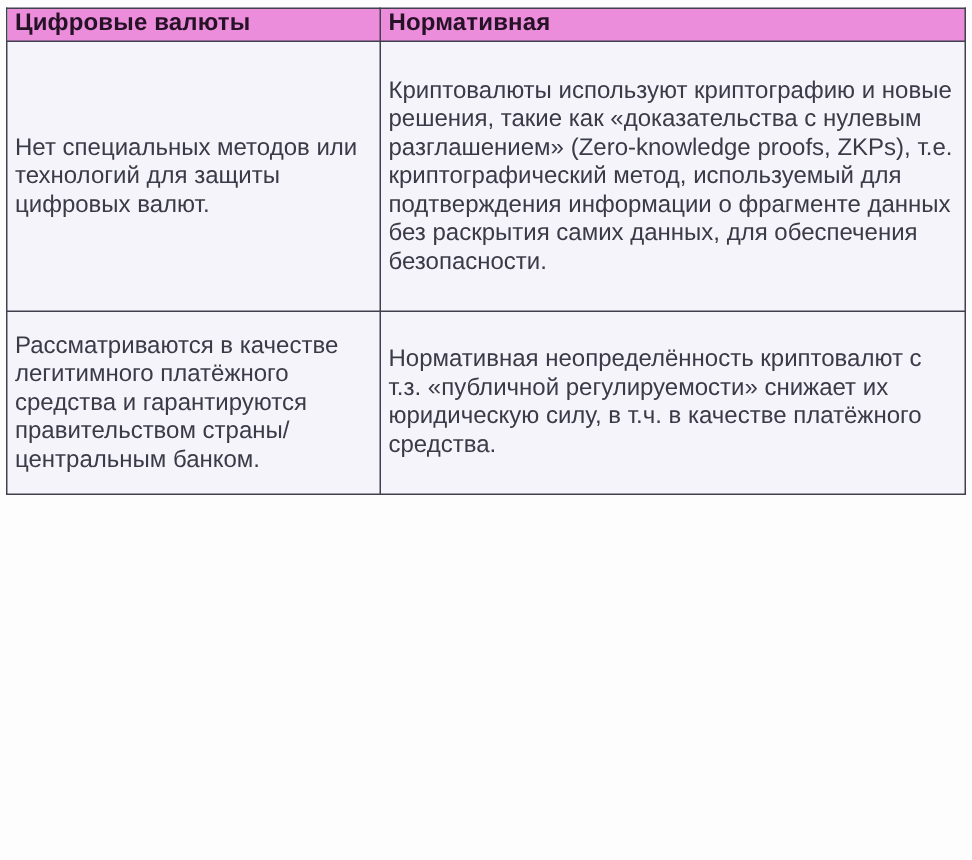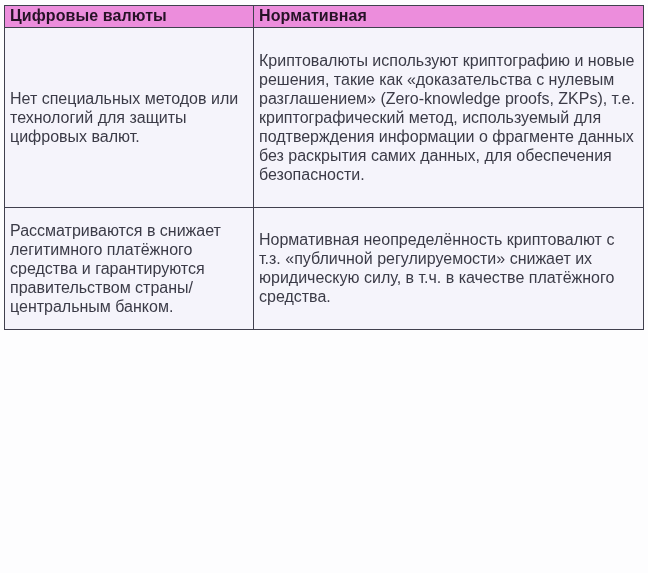--- a/index.html
+++ b/index.html
@@ -66,18 +66,18 @@
         <th>Цифровые валюты</th>
         <th>Нормативная</th>
       </tr>
     </thead>
     <tbody>
       <tr class="r2">
         <td>Нет специальных методов или технологий для защиты цифровых валют.</td>
         <td>Криптовалюты используют криптографию и новые решения, такие как «доказательства с нулевым разглашением» (Zero-knowledge proofs, ZKPs), т.е. криптографический метод, используемый для подтверждения информации о фрагменте данных без раскрытия самих данных, для обеспечения безопасности.</td>
       </tr>
       <tr class="r3">
-        <td>Рассматриваются в снижает легитимного платёжного средства и гарантируются правительством страны/ центральным банком.</td>
+        <td>Рассматриваются в качестве легитимного платёжного средства и гарантируются правительством страны/ центральным банком.</td>
         <td>Нормативная неопределённость криптовалют с т.з. «публичной регулируемости» снижает их юридическую силу, в т.ч. в качестве платёжного средства.</td>
       </tr>
     </tbody>
   </table>
 </div>
 
 </body></html>

